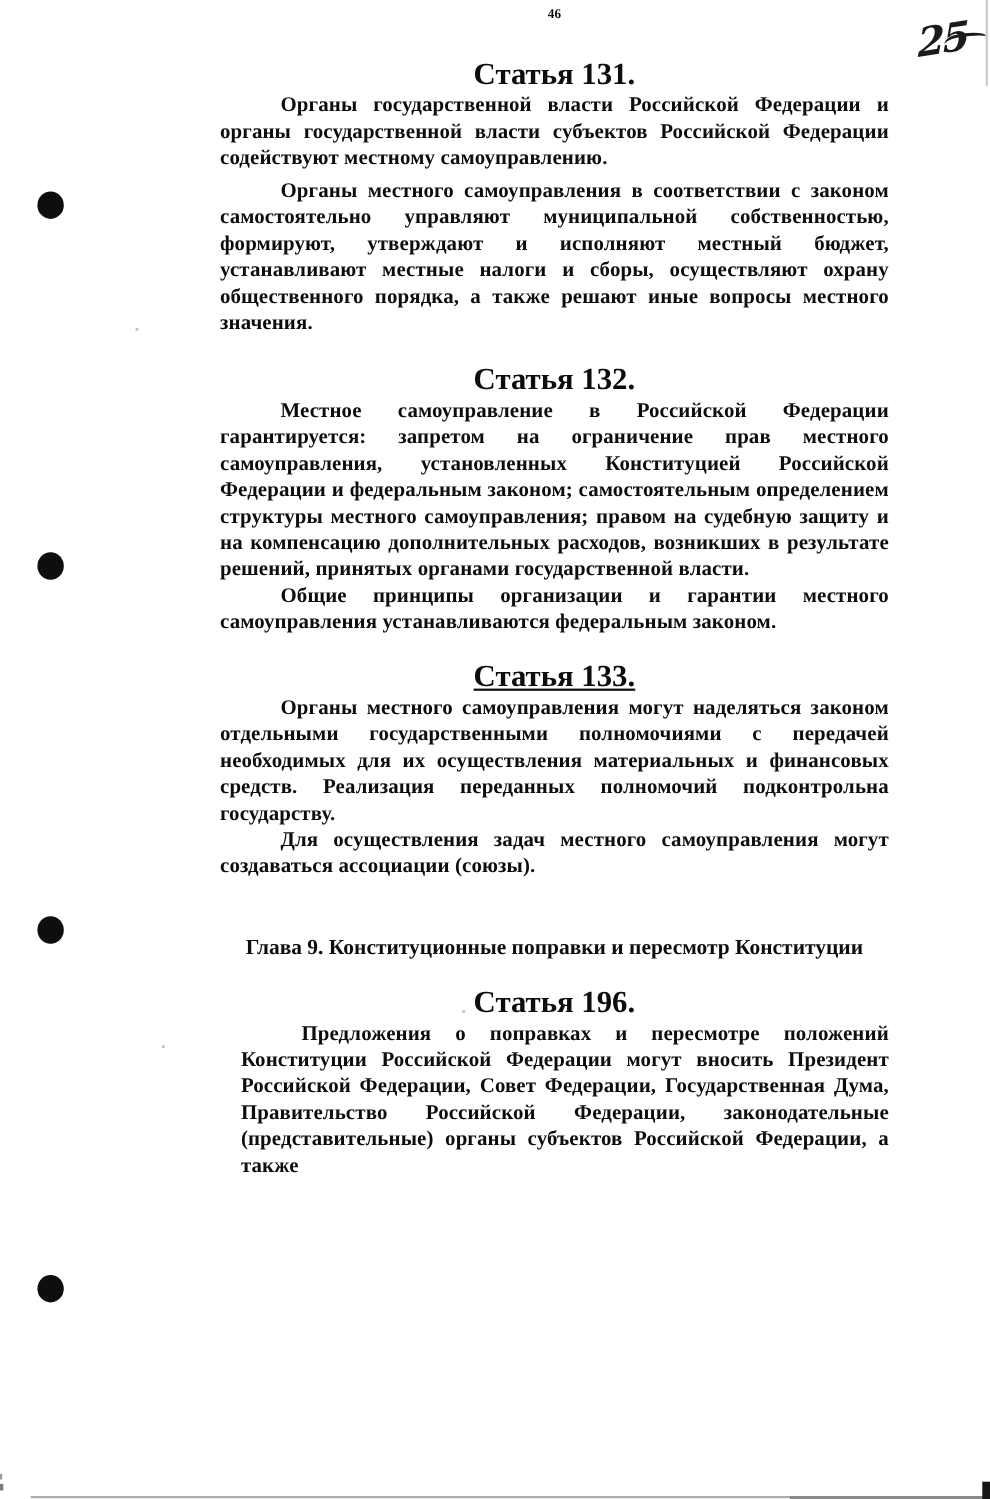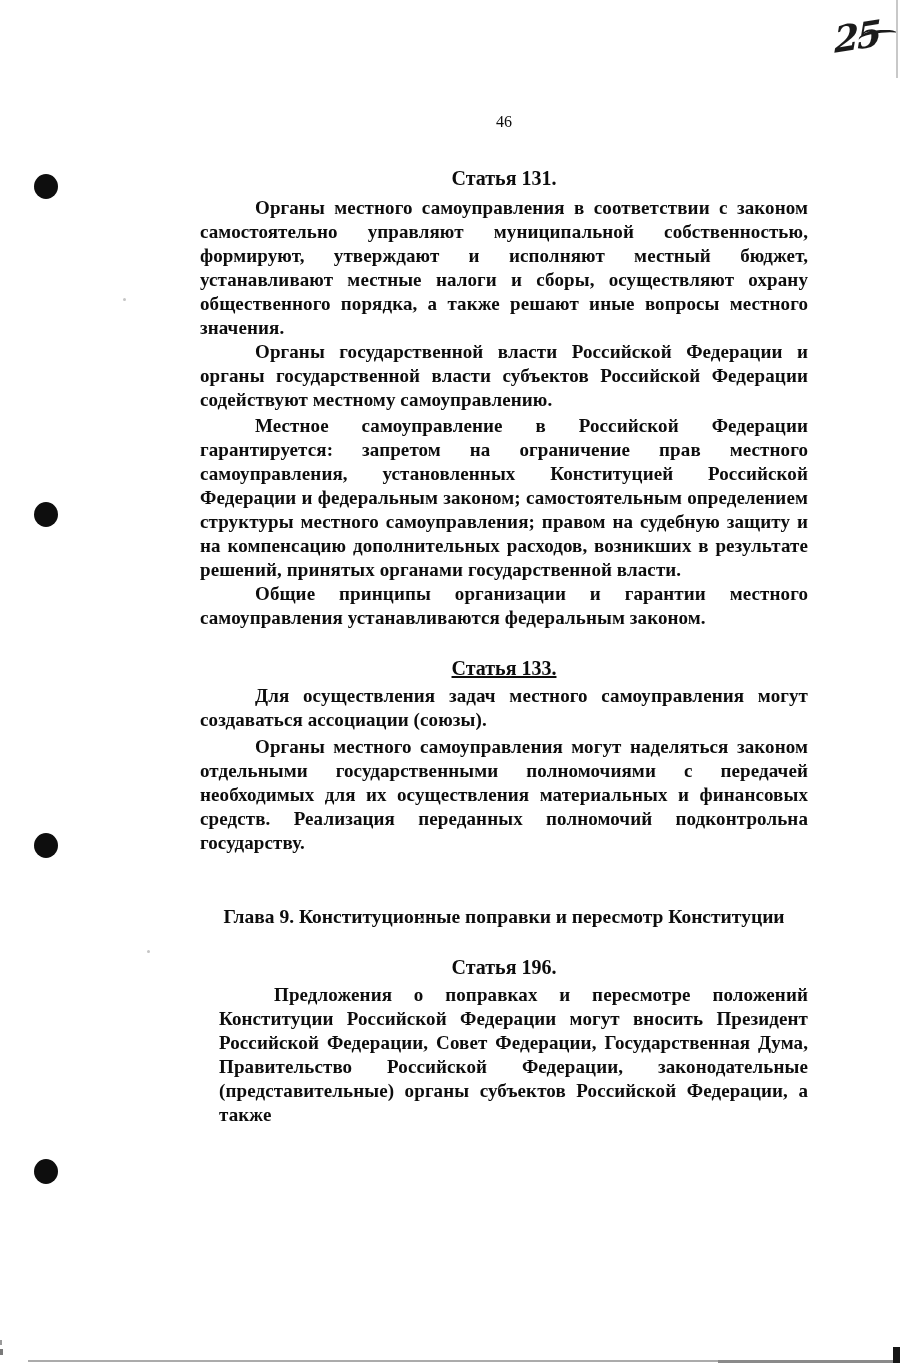--- a/index.html
+++ b/index.html
@@ -13,30 +13,29 @@
     font-family: "Liberation Serif", serif;
     color: #0d0d0d;
   }
   .column {
     position: absolute;
     left: 200px;
     top: 0;
     width: 608px;
   }
   .page-number {
-    margin-top: 110px;
     text-align: center;
-    font-size: 16px;
-    font-weight: normal;
+    font-size: 12px;
+    font-weight: bold;
     line-height: 24px;
   }
   .article-heading {
     margin: 4px;
     text-align: center;
-    font-size: 20px;
+    font-size: 28px;
     font-weight: bold;
     line-height: 24px;
   }
   .chapter-heading {
     margin: 17px;
     text-align: center;
     font-size: 19.5px;
     font-weight: bold;
     line-height: 24px;
   }
@@ -146,29 +145,30 @@
   <div class="punch-hole" id="hole-4"></div>
 
   <div class="handwritten-note">25</div>
   <div class="note-flourish"></div>
 
   <div class="column">
 
     <div class="page-number">46</div>
 
     <h2 class="article-heading" id="h-art131">Статья 131.</h2>
+    <p class="body-para" id="p-131-1">Органы государственной власти Российской Федерации и органы государственной власти субъектов Российской Федерации содействуют местному самоуправлению.</p>
     <p class="body-para" id="p-131-0">Органы местного самоуправления в соответствии с законом самостоятельно управляют муниципальной собственностью, формируют, утверждают и исполняют местный бюджет, устанавливают местные налоги и сборы, осуществляют охрану общественного порядка, а также решают иные вопросы местного значения.</p>
-    <p class="body-para" id="p-131-1">Органы государственной власти Российской Федерации и органы государственной власти субъектов Российской Федерации содействуют местному самоуправлению.</p>
 
+    <h2 class="article-heading" id="h-art132">Статья 132.</h2>
     <p class="body-para" id="p-132-0">Местное самоуправление в Российской Федерации гарантируется: запретом на ограничение прав местного самоуправления, установленных Конституцией Российской Федерации и федеральным законом; самостоятельным определением структуры местного самоуправления; правом на судебную защиту и на компенсацию дополнительных расходов, возникших в результате решений, принятых органами государственной власти.</p>
     <p class="body-para" id="p-132-1">Общие принципы организации и гарантии местного самоуправления устанавливаются федеральным законом.</p>
 
     <h2 class="article-heading" id="h-art133">Статья 133.</h2>
+    <p class="body-para" id="p-133-0">Органы местного самоуправления могут наделяться законом отдельными государственными полномочиями с передачей необходимых для их осуществления материальных и финансовых средств. Реализация переданных полномочий подконтрольна государству.</p>
     <p class="body-para" id="p-133-1">Для осуществления задач местного самоуправления могут создаваться ассоциации (союзы).</p>
-    <p class="body-para" id="p-133-0">Органы местного самоуправления могут наделяться законом отдельными государственными полномочиями с передачей необходимых для их осуществления материальных и финансовых средств. Реализация переданных полномочий подконтрольна государству.</p>
 
     <h2 class="chapter-heading" id="h-chapter9">Глава 9. Конституционные поправки и пересмотр Конституции</h2>
 
     <h2 class="article-heading" id="h-art134">Статья 196.</h2>
     <p class="body-para" id="p-134-0">Предложения о поправках и пересмотре положений Конституции Российской Федерации могут вносить Президент Российской Федерации, Совет Федерации, Государственная Дума, Правительство Российской Федерации, законодательные (представительные) органы субъектов Российской Федерации, а также</p>
 
   </div>
 
   <div class="edge-line-right-top"></div>
   <div class="bottom-line"></div>

